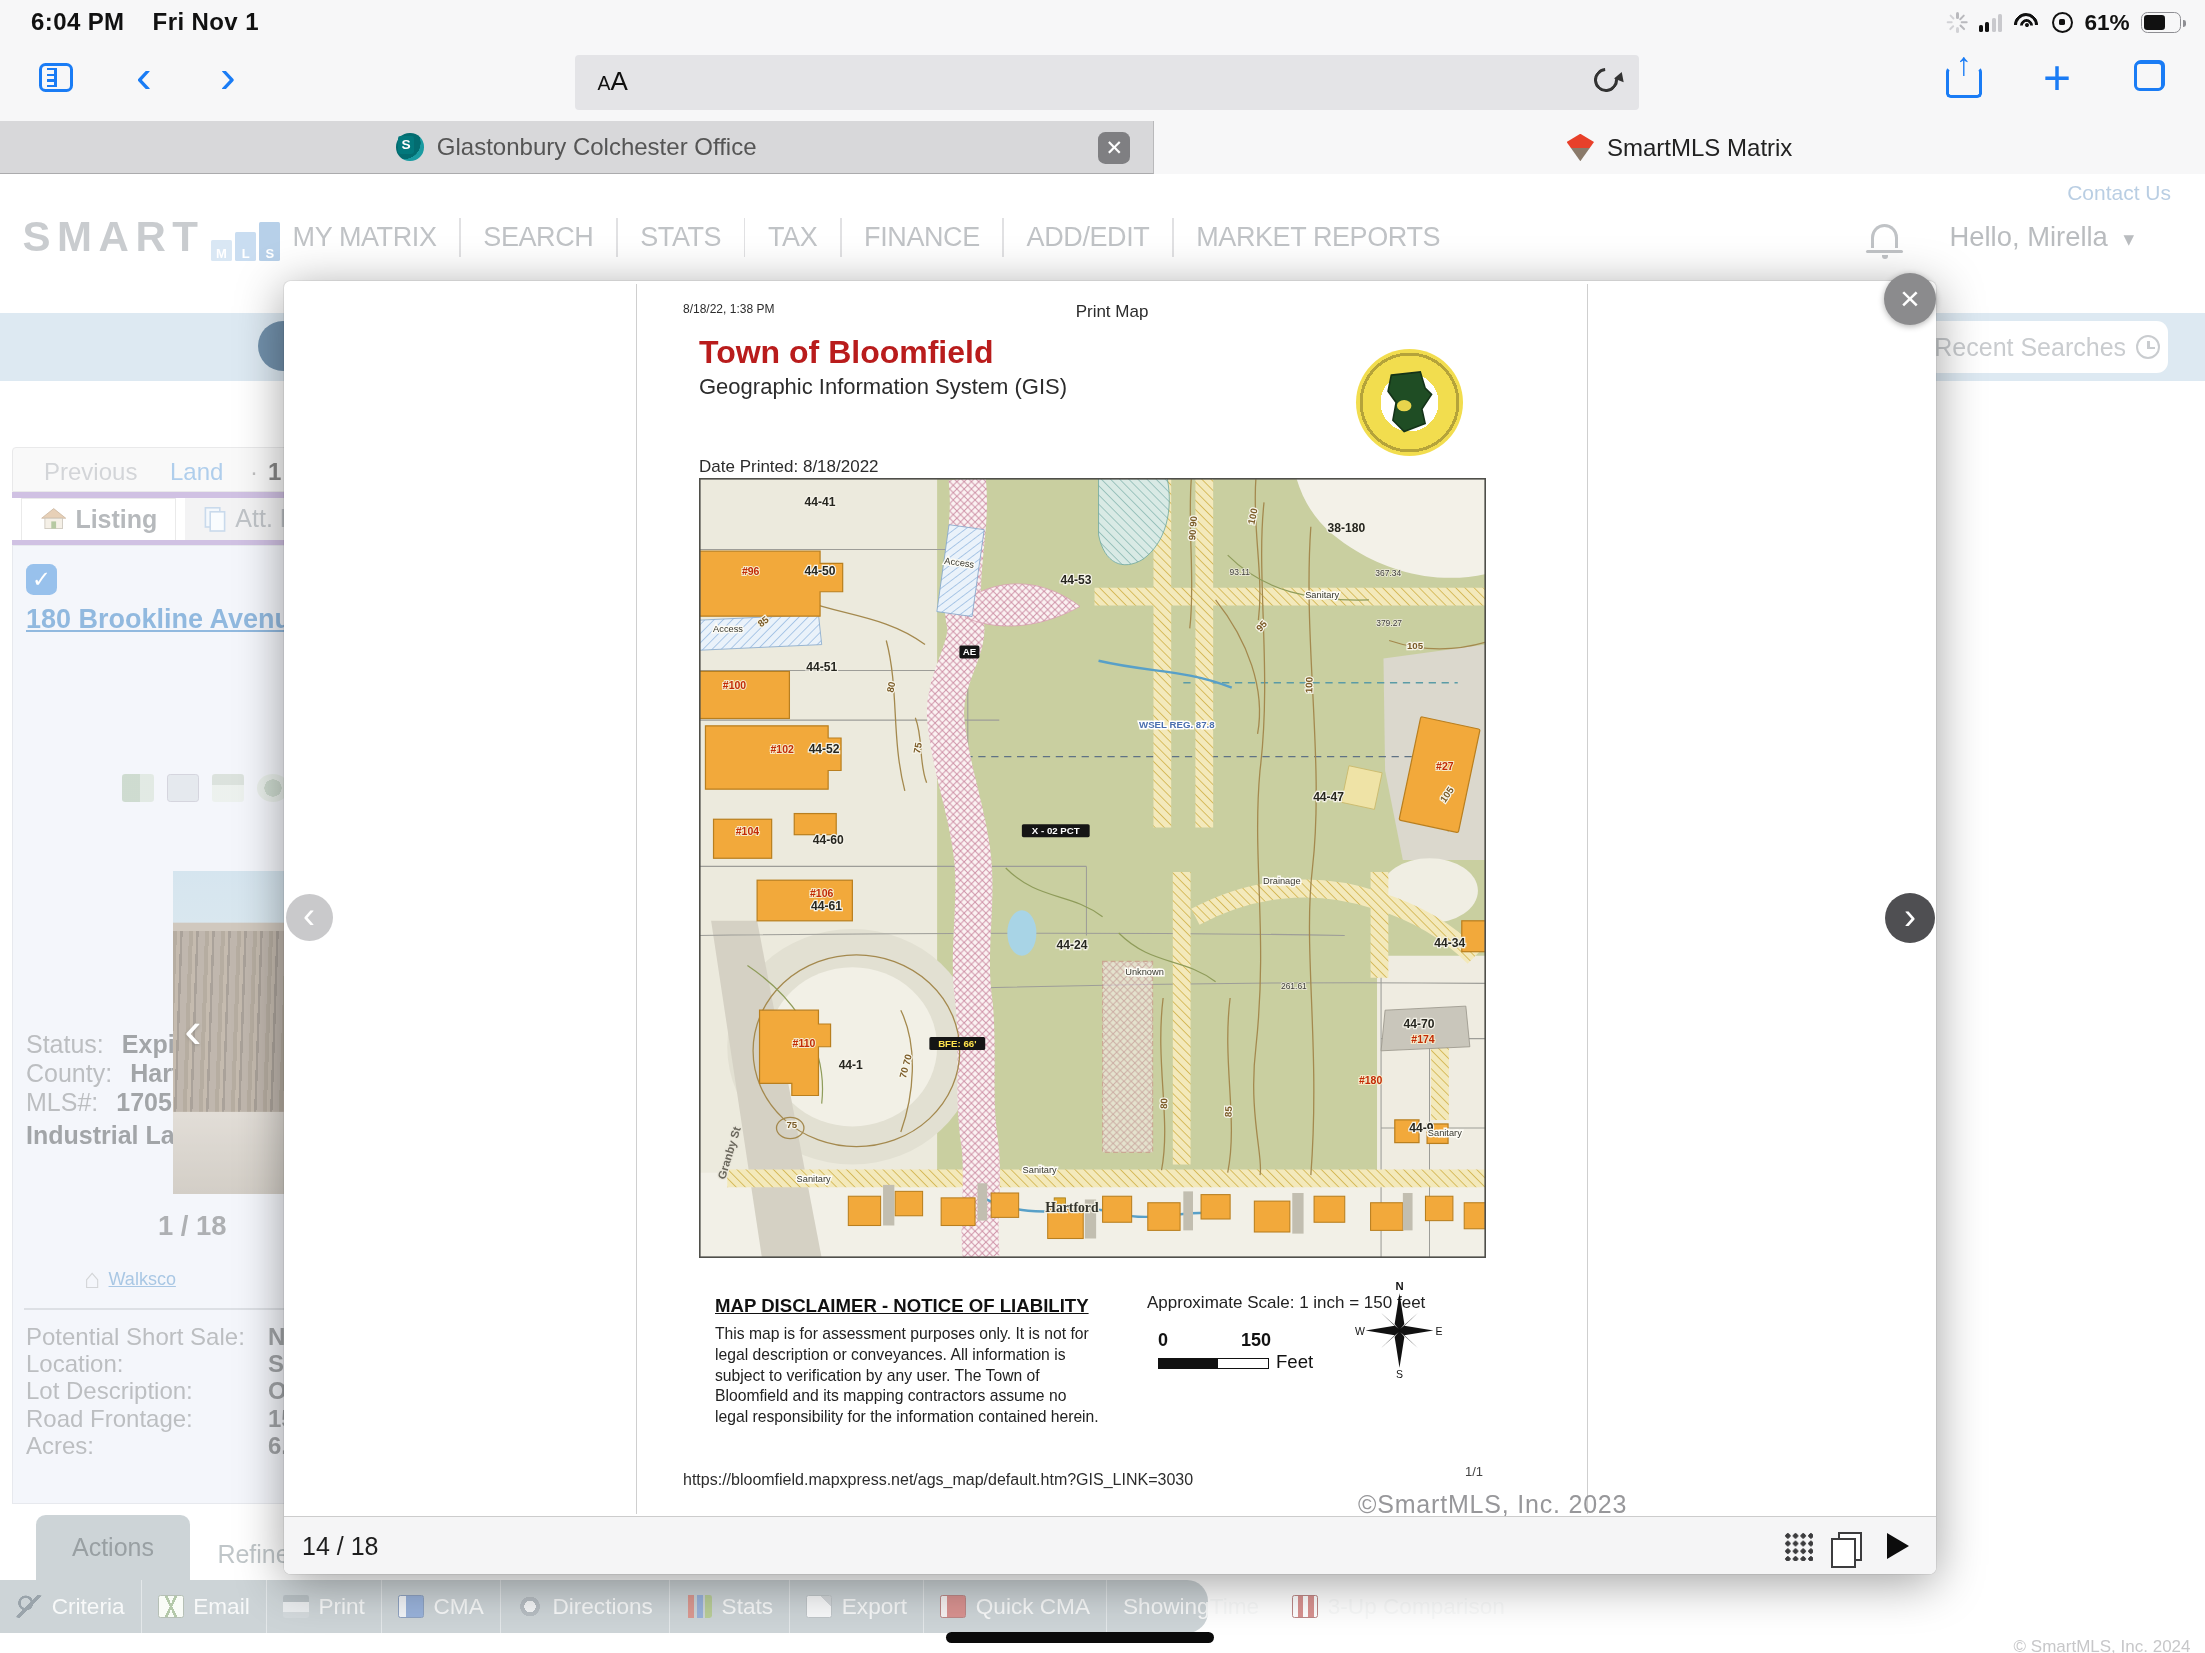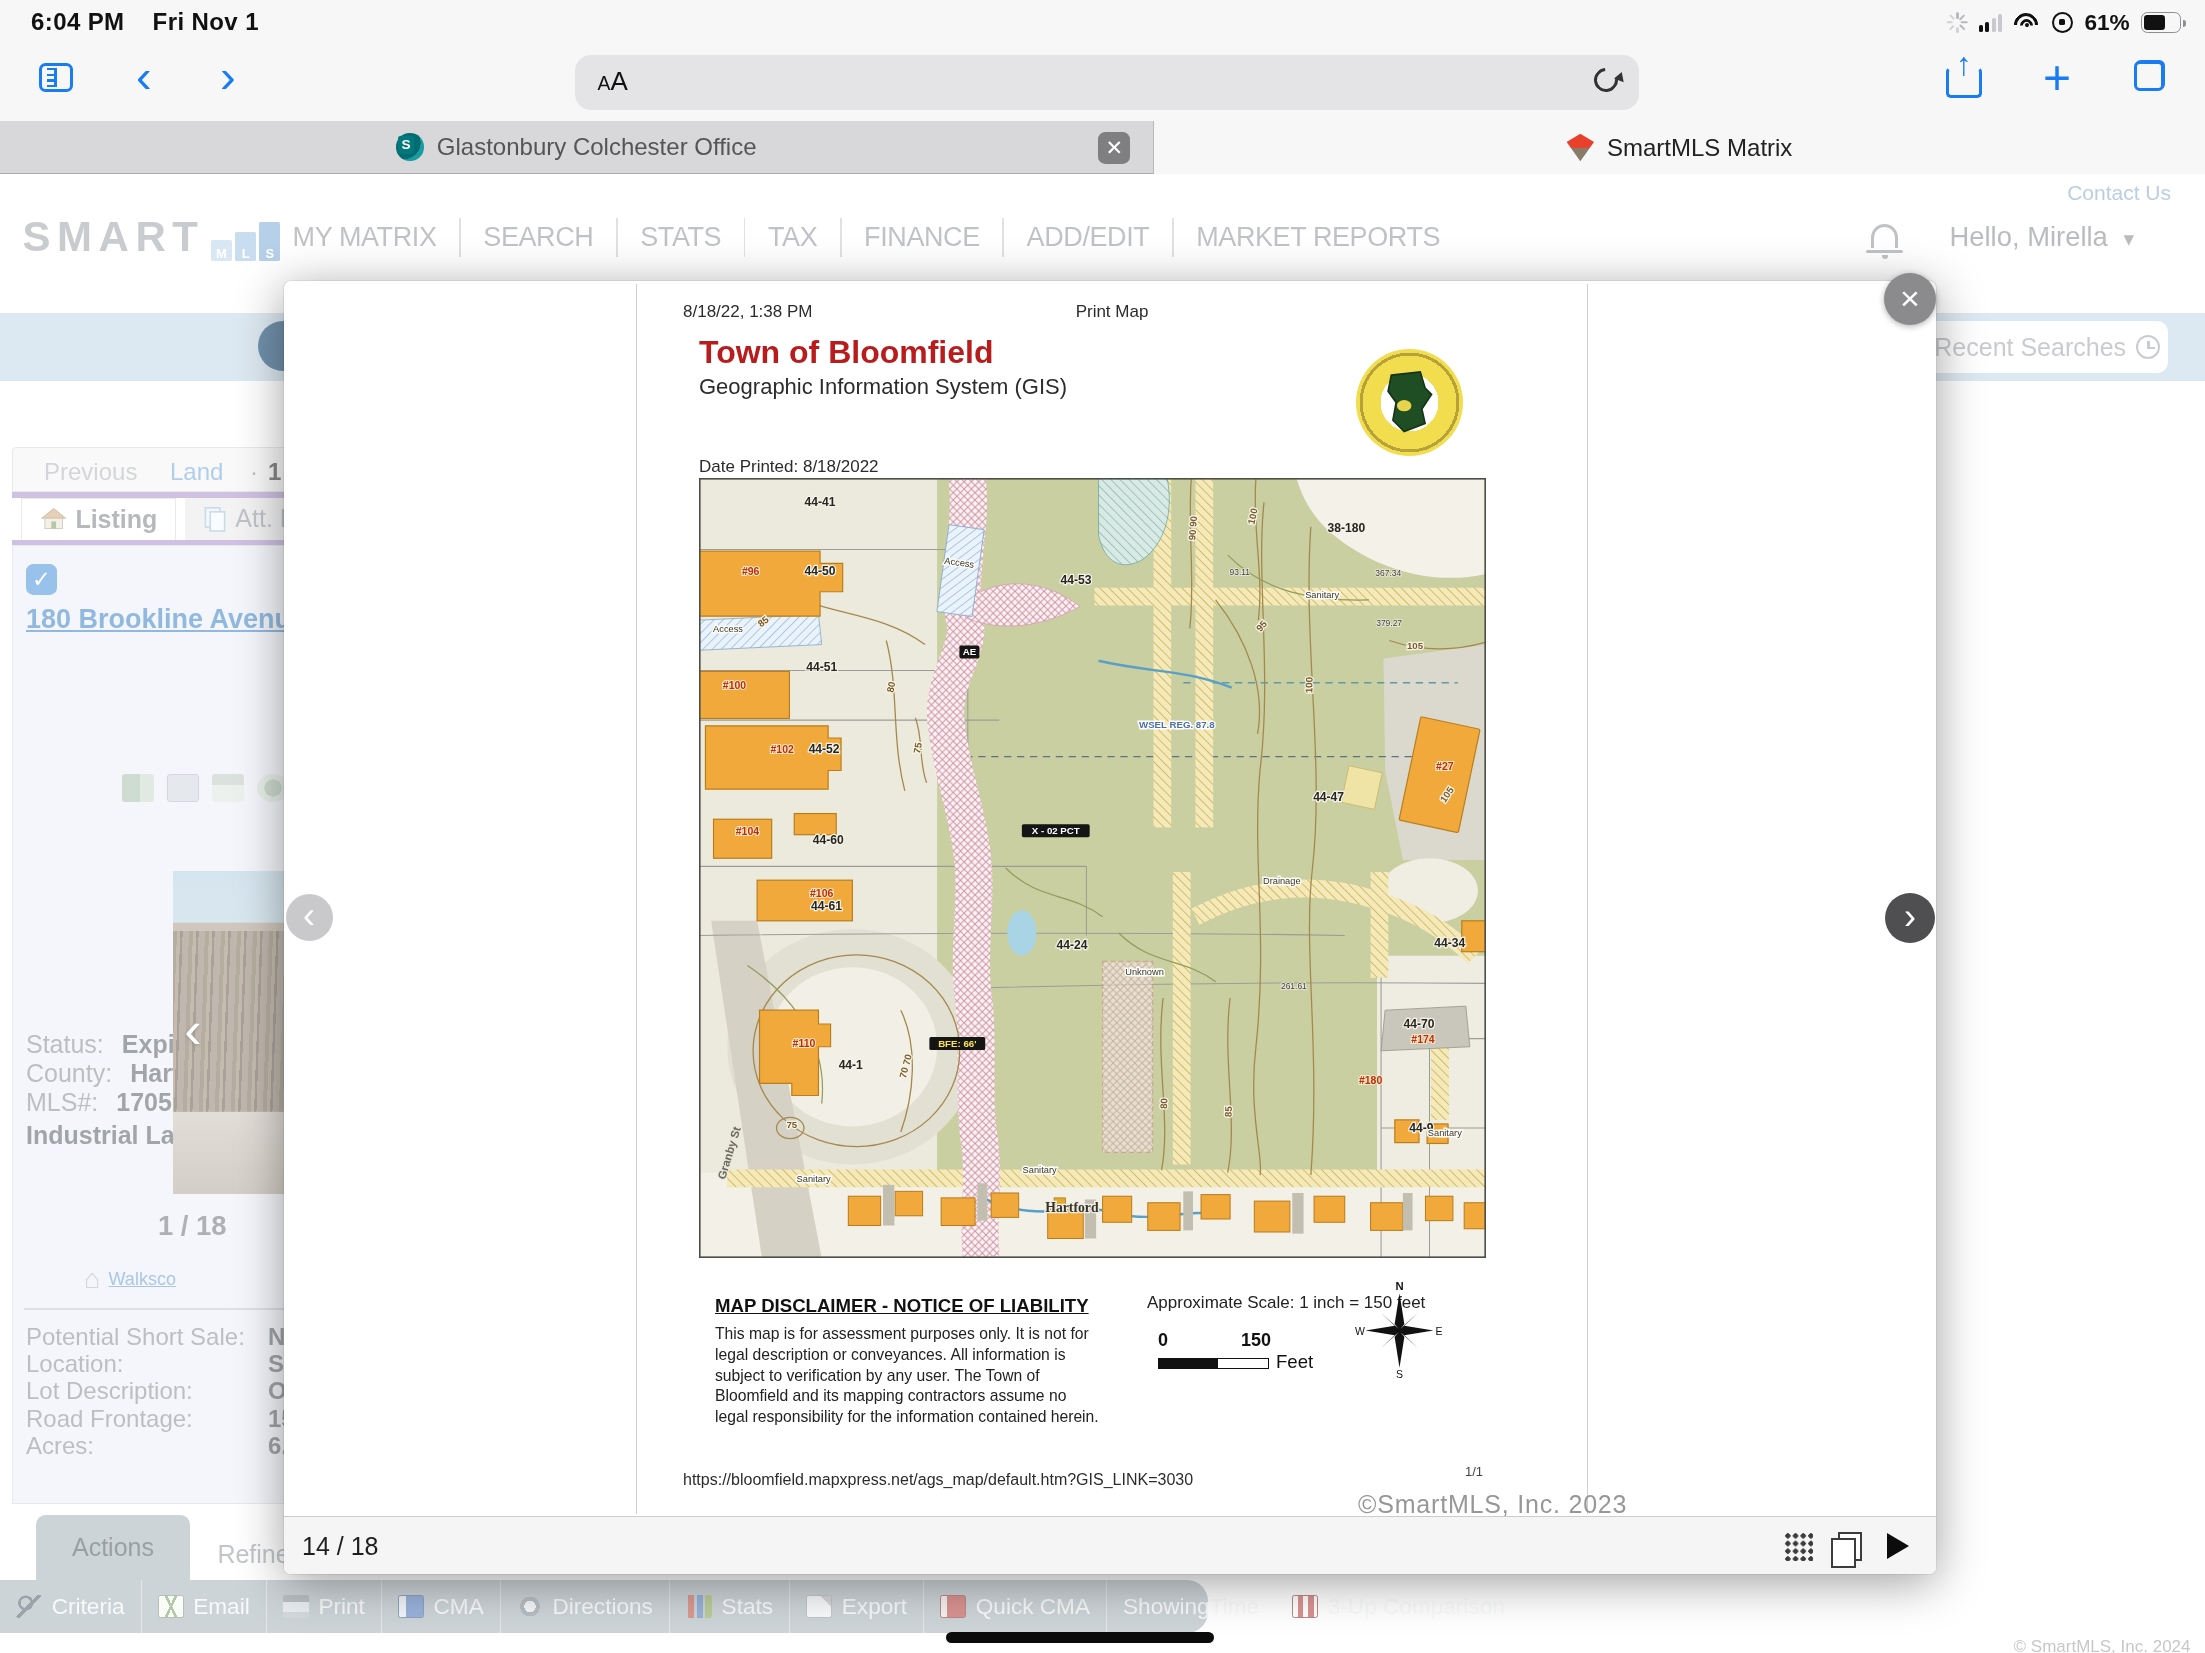--- a/index.html
+++ b/index.html
@@ -31,21 +31,21 @@
   .battpct{font-size:22.6px;font-weight:600;color:#111;}
   .battery{position:relative;width:40px;height:21px;border:1.6px solid #8e8e93;border-radius:6.5px;}
   .battery i{position:absolute;left:1.6px;top:1.6px;bottom:1.6px;width:21px;background:#111;border-radius:3.2px;}
   .battery:after{content:"";position:absolute;right:-5.7px;top:6.5px;width:3.2px;height:7.3px;background:#8e8e93;border-radius:0 2.4px 2.4px 0;}
   .safari-row{position:absolute;left:0;top:45px;width:2205px;height:76px;}
   .sidebar-ico{position:absolute;left:39px;top:18px;width:34px;height:29px;border:3.2px solid #1a7cf5;border-radius:6.5px;}
   .sidebar-ico:before{content:"";position:absolute;left:4.8px;top:2.4px;bottom:2.4px;width:7.3px;border-right:3.2px solid #1a7cf5;background:repeating-linear-gradient(#1a7cf5 0 2.4px,transparent 2.4px 5.7px);}
   .nav-chev{position:absolute;top:6.5px;font-size:47px;line-height:47px;color:#1a7cf5;font-weight:400;}
   .chev-back{left:136px;}
   .chev-fwd{left:220px;}
-  .url-pill{position:absolute;left:575px;top:9.7px;width:1064px;height:55px;background:#e4e4e7;border-radius:16px;}
+  .url-pill{position:absolute;left:575px;top:9.7px;width:1064px;height:55px;background:#e4e4e7;border-radius:4px;}
   .aa-btn{position:absolute;left:22.6px;top:11.3px;font-size:26px;color:#111;}
   .aa-btn .sm{font-size:19.4px;}
   .url-text{position:absolute;left:0;right:0;top:12px;text-align:center;font-size:26px;color:#0c0c0c;}
   .reload{position:absolute;right:21px;top:13px;width:24px;height:24px;border:3.2px solid #333;border-radius:50%;border-top-color:transparent;transform:rotate(40deg);}
   .reload:after{content:"";position:absolute;left:14.5px;top:-6.5px;border:5.7px solid transparent;border-left:9px solid #333;transform:rotate(10deg);}
   .share-ico{position:absolute;right:223px;top:8px;width:36px;height:45px;}
   .share-ico .box{position:absolute;left:0;bottom:0;width:36px;height:31px;border:3.2px solid #1a7cf5;border-radius:4.8px;border-top-color:transparent;}
   .share-ico .arr{position:absolute;left:0;right:0;top:-4.8px;text-align:center;font-size:32px;line-height:32px;color:#1a7cf5;}
   .plus-ico{position:absolute;right:134px;top:4.8px;font-size:48px;font-weight:300;color:#1a7cf5;}
   .tabs-ico{position:absolute;right:40px;top:14.5px;width:31px;height:31px;}
@@ -148,21 +148,21 @@
   .page-wash{position:absolute;left:0;top:174px;width:2205px;height:1479px;background:rgba(255,255,255,.38);pointer-events:none;}
   
   .modal{position:absolute;left:284px;top:281px;width:1652px;height:1293px;background:#fff;border-radius:6.5px;
     box-shadow:0 8px 48px rgba(0,0,0,.38),0 0 0 0.8px rgba(0,0,0,.08);}
   .modal-close{position:absolute;left:1600px;top:-8px;width:52px;height:52px;border-radius:50%;background:#8b8b8d;
     color:#fff;font-size:34px;line-height:50px;text-align:center;box-shadow:0 1.6px 6.5px rgba(0,0,0,.3);}
   .arrow-circle{position:absolute;width:47px;height:47px;border-radius:50%;text-align:center;color:#fff;font-size:36px;line-height:44px;}
   .arrow-left{left:1.6px;top:613px;background:#c9c9cb;}
   .arrow-right{left:1601px;top:612px;width:50px;height:50px;background:#4f4f52;line-height:47px;}
   .doc{position:absolute;left:352px;top:3.2px;width:952px;height:1230px;background:#fff;border-left:0.8px solid #cfcfcf;border-right:0.8px solid #cfcfcf;}
-  .doc .printed-at{position:absolute;left:46px;top:18px;font-size:17px;color:#2c2c2c;}
+  .doc .printed-at{position:absolute;left:46px;top:18px;font-size:12px;color:#2c2c2c;}
   .doc .print-map{position:absolute;left:0;right:0;top:18px;text-align:center;font-size:17px;color:#2c2c2c;}
   .doc-title{position:absolute;left:62px;top:50px;font-size:32px;font-weight:700;color:#b91c1c;}
   .doc-sub{position:absolute;left:62px;top:90px;font-size:22px;color:#2c2c2c;}
   .seal{position:absolute;left:719px;top:65px;width:107px;height:107px;border-radius:50%;
     background:radial-gradient(circle,#ffffff 0 29px,#f2dd4e 29px 47px,#b5a33a 47px 50px,#f2dd4e 50px);}
   .seal svg{position:absolute;left:24px;top:21px;}
   .date-printed{position:absolute;left:62px;top:173px;font-size:17px;color:#2c2c2c;}
   .map-wrap{position:absolute;left:62px;top:194px;width:787px;height:780px;}
   .disc-title{position:absolute;left:78px;top:1011px;font-size:18.6px;font-weight:700;color:#111;text-decoration:underline;}
   .disc-body{position:absolute;left:78px;top:1040px;width:387px;font-size:15.7px;line-height:1.32;color:#222;}

